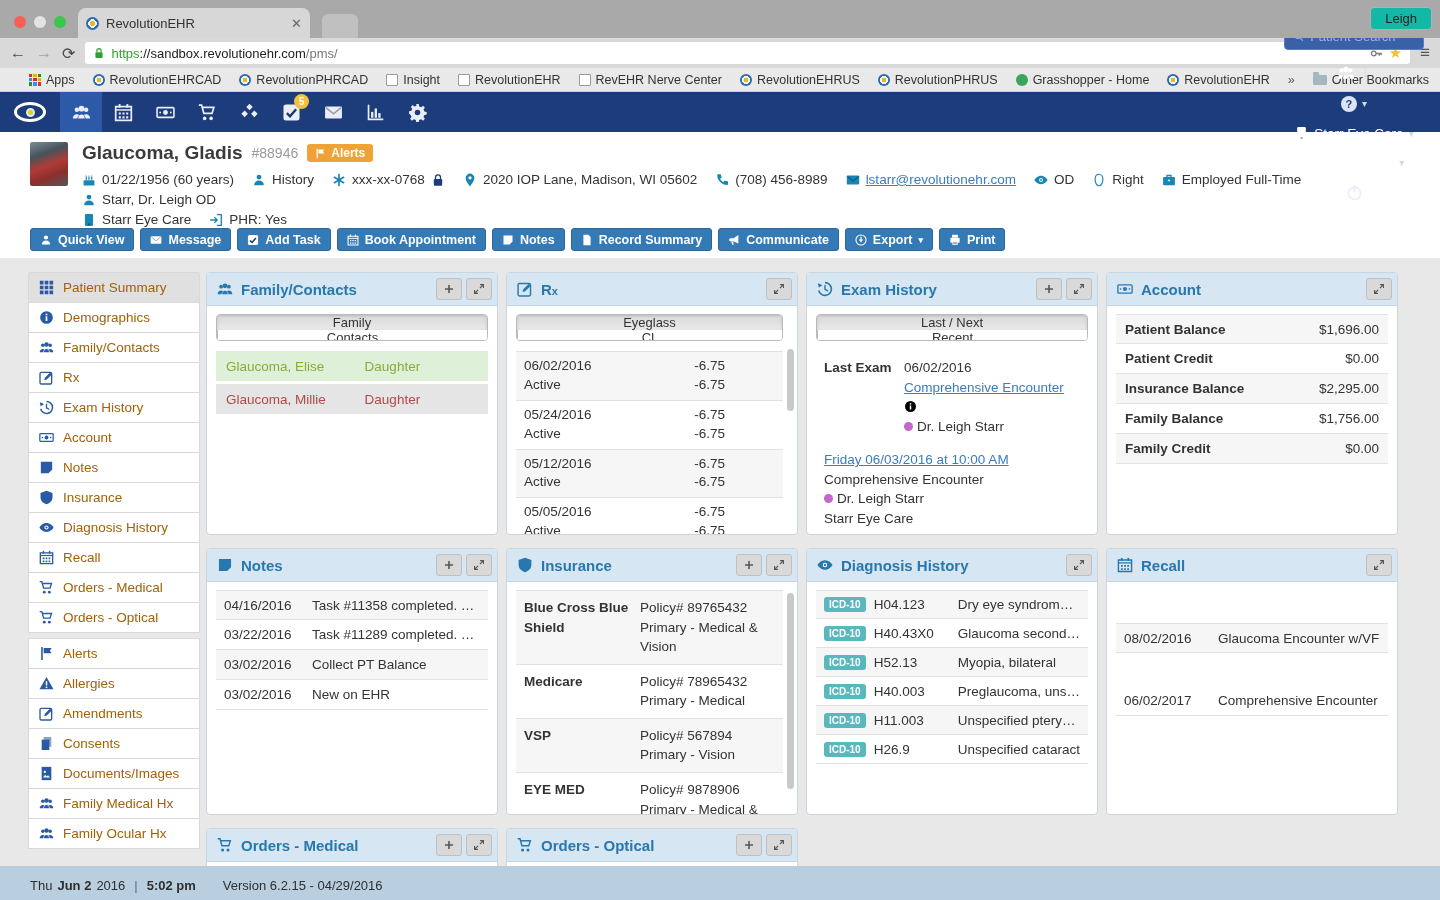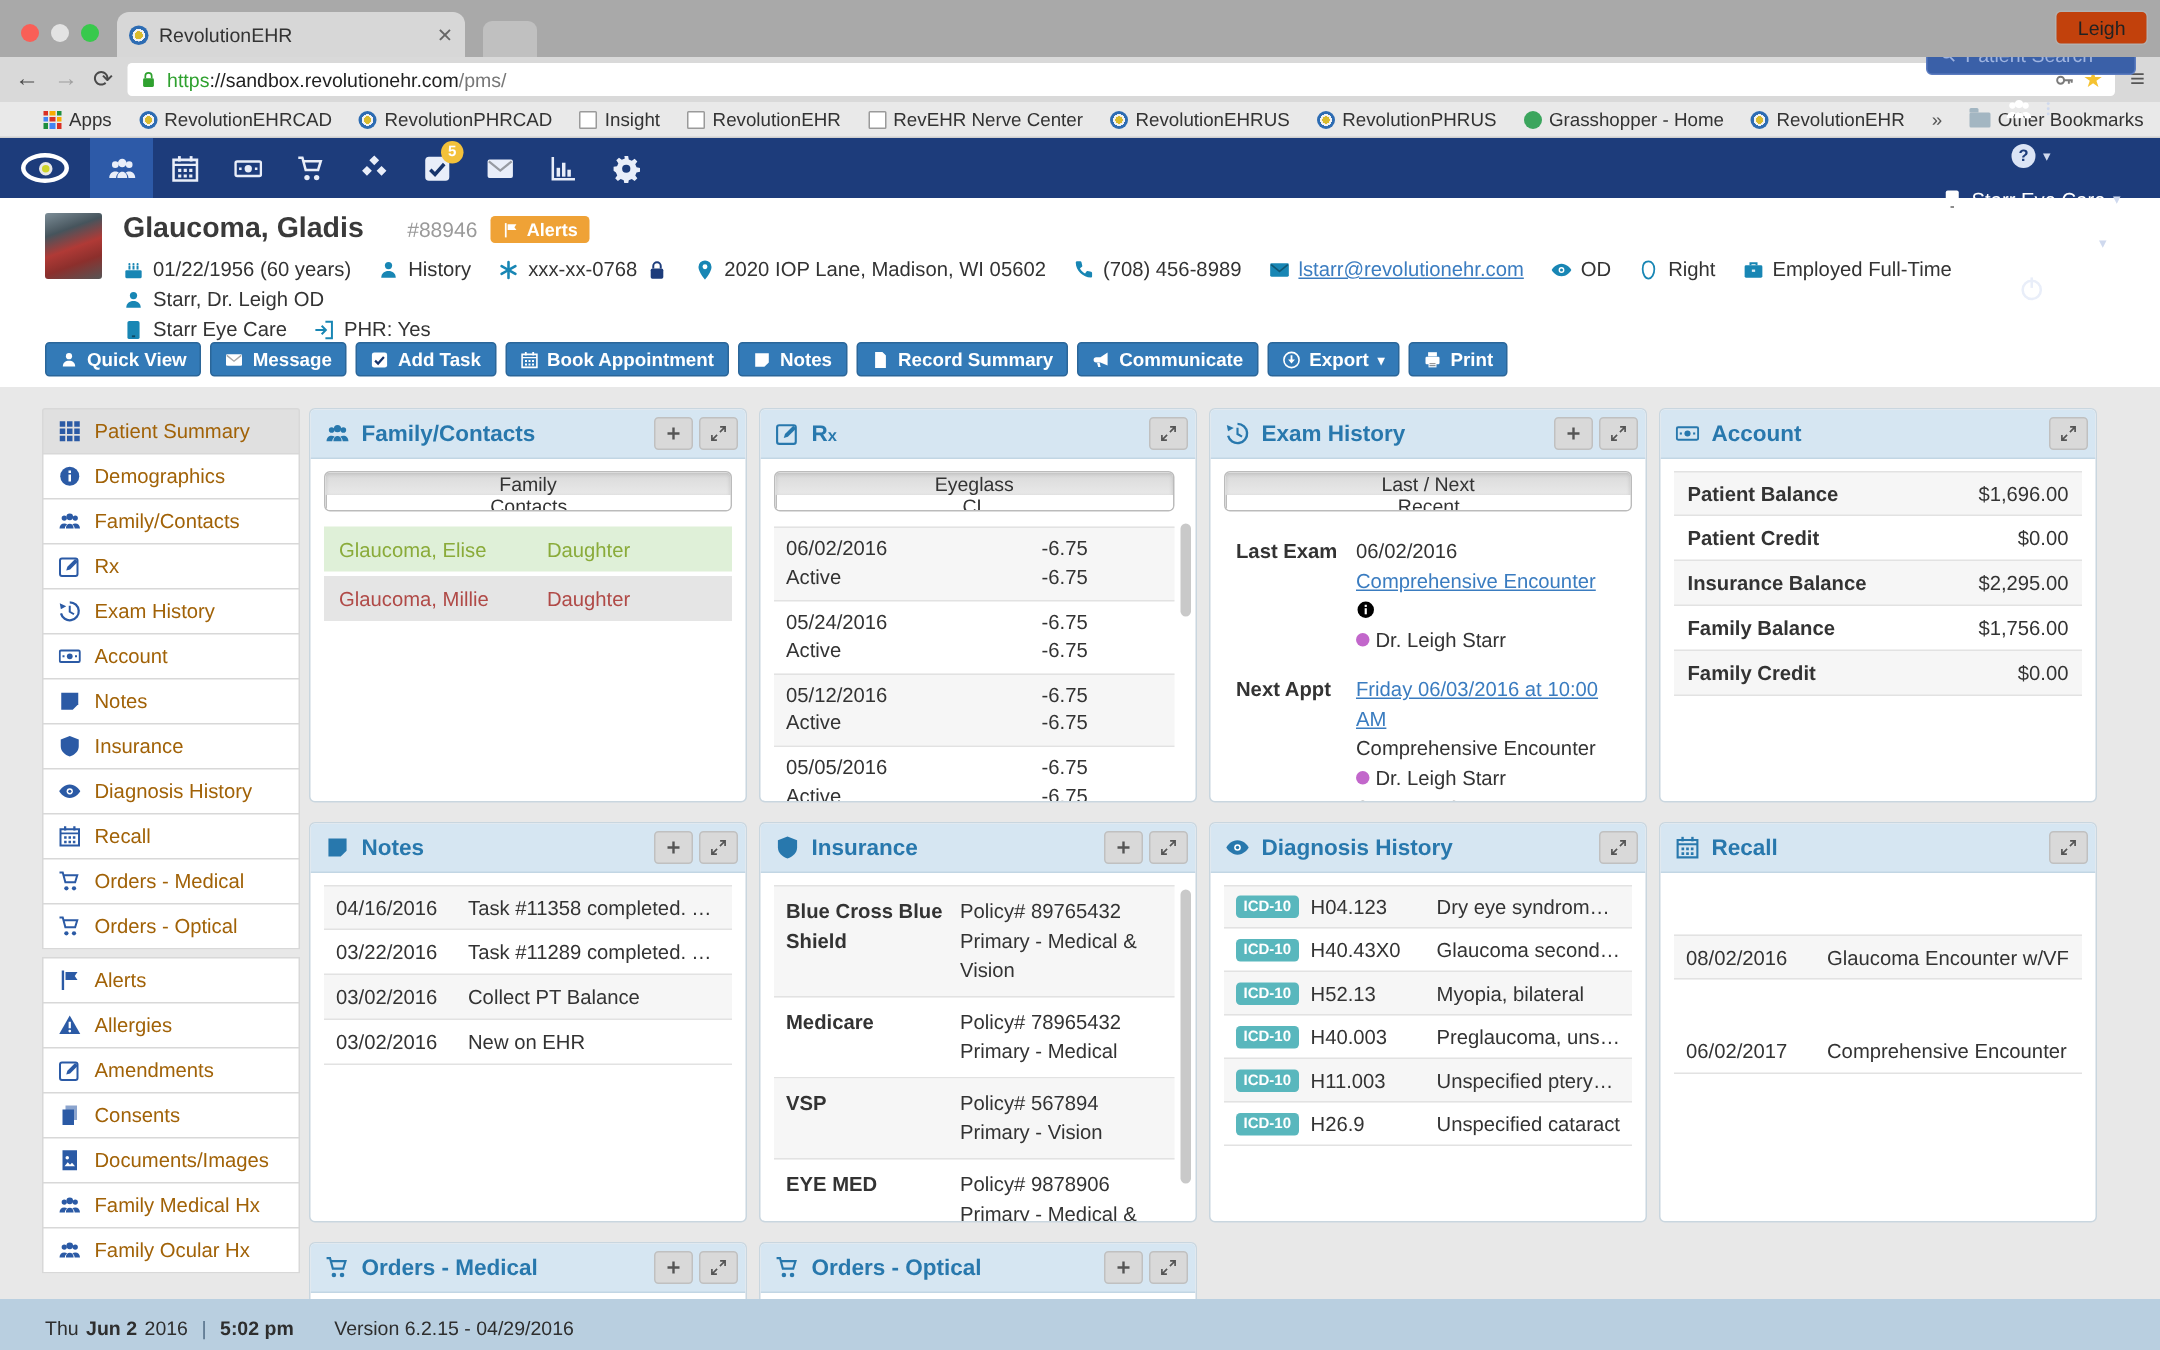--- a/index.html
+++ b/index.html
@@ -8,21 +8,21 @@
 
   
   .tabstrip { height:38px; background:#a9a9a9; display:flex; align-items:flex-end; position:relative; }
   .lights { display:flex; gap:8px; align-items:center; padding:0 12px 10px 14px; }
   .light { width:12px; height:12px; border-radius:50%; }
   .l-red{background:#f95f57;} .l-mid{background:#e3e3e3;} .l-grn{background:#38c94c;}
   .tab { width:232px; height:30px; background:#d7d7d7; border-radius:8px 8px 0 0; display:flex; align-items:center; padding:0 8px; gap:7px; }
   .tab-title { font-size:13px; color:#333; flex:1; white-space:nowrap; overflow:hidden; }
   .tab-close { color:#666; font-size:13px; }
   .tab-stub { width:36px; height:24px; background:#c0c0c0; border-radius:6px 6px 0 0; margin-left:12px; }
-  .profile-chip { position:absolute; right:8px; top:7px; background:#c2410c; border:1px solid #b2b2b2; border-radius:4px; padding:3px 14px; font-size:13px; color:#222; }
+  .profile-chip { position:absolute; right:8px; top:7px; background:#14b8a6; border:1px solid #b2b2b2; border-radius:4px; padding:3px 14px; font-size:13px; color:#222; }
   .fav-eye { width:13px; height:13px; border-radius:50%; background:radial-gradient(circle,#d9bb2e 0 29%,#f2f2f2 30% 45%,#2d6cb3 46% 100%); flex:none; }
   .toolbar { height:30px; background:#d9d9d9; display:flex; align-items:center; padding:0 10px; gap:10px; }
   .navarr { font-size:16px; color:#4a4a4a; }
   .navarr.dis { color:#a0a0a0; }
   .urlbar { flex:1; height:22px; background:#fff; border-radius:3px; display:flex; align-items:center; padding:0 8px; gap:6px; font-size:13px; }
   .url-scheme { color:#2fa12f; } .url-host { color:#222; } .url-path { color:#777; flex:1; }
   .menu-ic { font-size:17px; color:#555; letter-spacing:0; }
   .bookmarks { height:24px; background:#e9e9e9; border-bottom:1px solid #cfcfcf; display:flex; align-items:center; padding:0 29px; gap:18px; font-size:12.5px; color:#333; }
   .bm { display:flex; align-items:center; gap:5px; white-space:nowrap; }
   .bm-ic { width:12px; height:12px; flex:none; }
@@ -55,21 +55,21 @@
   .help-circ { width:16px; height:16px; border-radius:50%; background:#dbe4f5; color:#1d3c7b; font-size:11px; font-weight:bold; display:flex; align-items:center; justify-content:center; }
   .caret { font-size:10px; color:#cfd9ee; }
 
   
   .pt-header { background:#fff; padding:10px 30px 6px 30px; height:94px; }
   .pt-top { display:flex; align-items:flex-start; gap:14px; }
   .avatar { width:38px; height:44px; border-radius:2px; flex:none;
     background:linear-gradient(160deg,#7d8e98 0%,#46545c 28%,#b03a36 52%,#8c2f2c 72%,#565656 100%); }
   .pt-name-row { display:flex; align-items:center; gap:9px; }
   .pt-name { font-size:19px; font-weight:bold; color:#3a3a3a; }
-  .pt-id { font-size:14px; color:#9a9a9a;margin-left:20px; }
+  .pt-id { font-size:14px; color:#9a9a9a; }
   .alerts-badge { background:#efa236; color:#fff; font-size:12px; font-weight:bold; border-radius:3px; padding:2px 8px; display:flex; align-items:center; gap:5px; }
   .alerts-badge .ic { width:11px; height:11px; }
   .pt-info { display:flex; flex-wrap:wrap; align-items:center; column-gap:18px; row-gap:5px; font-size:13.5px; color:#333; margin-top:8px; }
   .inf { display:flex; align-items:center; gap:6px; white-space:nowrap; }
   .inf .ic { width:14px; height:14px; color:#1886b4; }
   .inf .ic.navy { color:#1d3c7b; }
   a.lnk { color:#3a7cc0; text-decoration:underline; }
 
   
   .actions { background:#fff; padding:2px 30px 8px 30px; display:flex; gap:6px; height:32px; }
@@ -1001,21 +1001,20 @@
           <span>
             <span>06/02/2016</span><br>
             <a class="lnk">Comprehensive Encounter</a>
             <svg class="info-i">
                 <use href="#i-info"></use>
               </svg><br>
             <span class="dot"></span><span>Dr. Leigh Starr</span>
           </span>
         </div>
         <div class="ex-row">
-          <span class="ex-label">Next Appt</span>
           <span>
             <a class="lnk">Friday 06/03/2016 at 10:00 AM</a><br>
             <span>Comprehensive Encounter</span><br>
             <span class="dot"></span><span>Dr. Leigh Starr</span><br>
             <span>Starr Eye Care</span>
           </span>
         </div>
       </div>
     </div>
 

